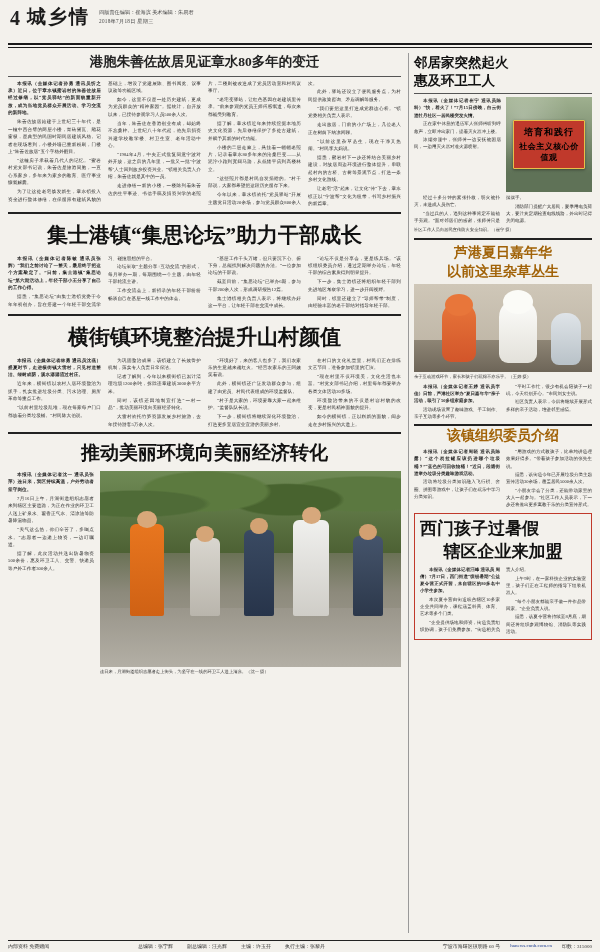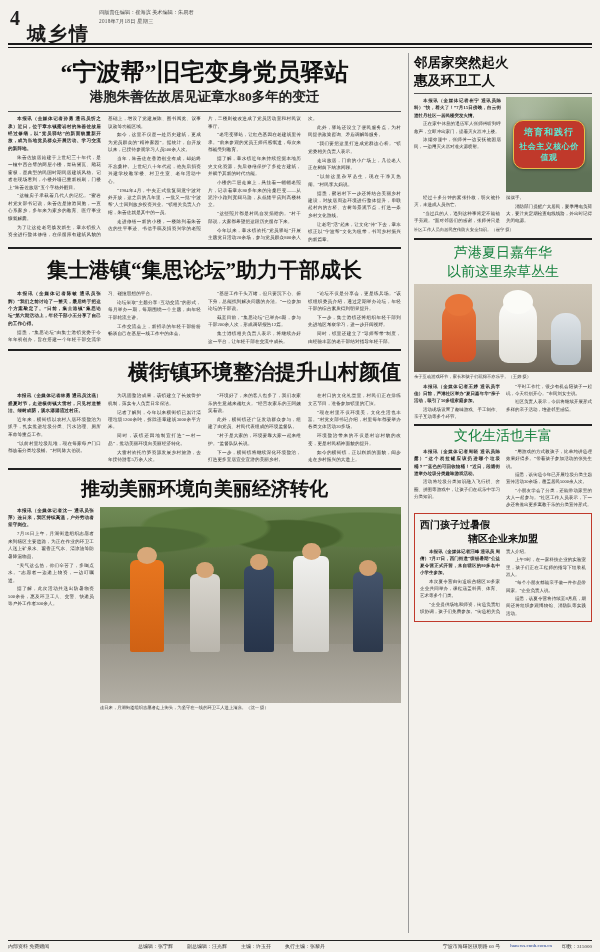--- a/index.html
+++ b/index.html
@@ -34,21 +34,21 @@
     margin-right: 7px;
     margin-top: 2px;
     font-family: "Liberation Serif", serif;
   }
   .section-title {
     font-size: 19px;
     font-weight: bold;
     color: #1a1a1a;
     letter-spacing: 2px;
     line-height: 1;
-    margin-top: 18px;
+    margin-top: 1px;
   }
   .masthead-meta {
     margin-left: 9px;
     margin-top: 2px;
     font-size: 5.2px;
     color: #444;
     line-height: 1.7;
   }
   .masthead-meta .row2 { letter-spacing: .3px; }
   .nameplate {
@@ -109,21 +109,21 @@
     font-size: 21px;
     font-weight: bold;
     text-align: center;
     color: #111;
     margin: 7px 0 6px 0;
     letter-spacing: 0px;
   }
   .headline-3 {
     font-size: 21px;
     font-weight: bold;
-    text-align: right;
+    text-align: center;
     color: #111;
     margin: 7px 0 6px 0;
   }
   .headline-4 {
     font-size: 19px;
     font-weight: bold;
     text-align: center;
     color: #111;
     margin: 6px 0 5px 0;
   }
@@ -157,22 +157,22 @@
   .r-headline {
     font-size: 13.5px;
     font-weight: bold;
     color: #111;
     line-height: 1.25;
     text-align: left;
     margin: 2px 0 1px 0;
   }
   .r-headline-c {
     font-size: 14px;
-    font-weight: normal;
-    color: #15803d;
+    font-weight: bold;
+    color: #a16207;
     line-height: 1.3;
     text-align: center;
     margin: 4px 0 3px 0;
   }
 
   
   .photo {
     position: relative;
     overflow: hidden;
     background: #8a8f86;
@@ -196,24 +196,24 @@
     position:absolute; inset:0;
     background:
       radial-gradient(circle at 20% 20%, rgba(255,255,255,.25), transparent 45%),
       linear-gradient(180deg,#9fb08f, #5f7257 80%);
   }
   .banner-photo .redboard {
     position: relative;
     width: 84%;
     background: #c0392b;
     border: 1.5px solid #e8c04a;
-    border-radius: 10px;
+    border-radius: 1px;
     padding: 5px 2px;
     text-align: center;
-    color: #5eead4;
+    color: #000000;
     box-shadow: 0 1px 3px rgba(0,0,0,.4);
   }
   .banner-photo .redboard .l1 {
     font-size: 9px; font-weight: bold; letter-spacing: 1px;
   }
   .banner-photo .redboard .l2 {
     font-size: 8px; font-weight: bold; letter-spacing: .5px; margin-top: 2px;
   }
 
   
@@ -285,21 +285,21 @@
   .street-photo .pE { right:6%; width:30px; height:80px; background:linear-gradient(180deg,#45546b,#2c384b); }
   .street-photo .pE:after{content:"";position:absolute;left:6px;top:-12px;width:18px;height:16px;border-radius:50%;background:#d2a071;}
 
   
   .red-box {
     border: 1.5px solid #c0392b;
     padding: 4px 5px;
     margin-top: 4px;
   }
   .red-box .rb-title {
-    font-size: 10px;
+    font-size: 17px;
     font-weight: bold;
     color: #111;
     line-height: 1.3;
     text-align: left;
     margin-bottom: 3px;
   }
 
   
   .footer {
     position: absolute;
@@ -330,21 +330,20 @@
     </div>
   </div>
   <div class="rule-top"></div>
   <div class="rule-top2"></div>
 
   <div class="body-wrap">
 
     <div class="left-col">
 
       <div>
-        <div class="headline-main">“宁波帮”旧宅变身党员驿站</div>
         <div class="subhead-main">港胞朱善佐故居见证章水80多年的变迁</div>
         <div class="hr-thin"></div>
         <div class="cols c4">
           <p class="lead">本报讯（全媒体记者孙勇 通讯员忻之承）近日，位于章水镇蜜岩村的朱善佐故居经过修缮，以“党员驿站”的新面貌重新开放，成为当地党员群众开展活动、学习交流的新阵地。</p>
           <p>朱善佐故居始建于上世纪三十年代，是一幢中西合璧的两层小楼，青砖黛瓦、雕花窗棂，是典型的民国时期民居建筑风格。记者在现场看到，小楼外墙已重新粉刷，门楼上“朱善佐故居”五个字格外醒目。</p>
           <p>“这幢房子承载着几代人的记忆。”蜜岩村党支部书记说，朱善佐是旅港同胞，一直心系家乡，多年来为家乡的教育、医疗事业慷慨解囊。</p>
           <p>为了让这处老宅焕发新生，章水镇投入资金进行整体修缮，在保留原有建筑风貌的基础上，增设了党建展陈、图书阅览、议事议政等功能区域。</p>
           <p>如今，这里不仅是一处历史建筑，更成为党员群众的“精神家园”。据统计，自开放以来，已接待参观学习人员500余人次。</p>
           <p>当年，朱善佐在香港创业有成，却始终不忘桑梓。上世纪八十年代起，他先后捐资兴建学校教学楼、村卫生室、老年活动中心。</p>
           <p>“1984年4月，中央正式批复同意宁波对外开放，这之后的几年里，一批又一批‘宁波帮’人士回到故乡投资兴业。”镇相关负责人介绍，朱善佐就是其中的一员。</p>
@@ -482,21 +481,21 @@
           <p class="lead">本报讯（全媒体记者王婷 通讯员李佳）日前，芦港社区举办“夏日嘉年华”亲子活动，吸引了50多组家庭参加。</p>
           <p>活动现场设置了趣味游戏、手工制作、亲子互动等多个环节。</p>
           <p>“平时工作忙，很少有机会陪孩子一起玩，今天特别开心。”市民刘女士说。</p>
           <p>社区负责人表示，今后将继续开展形式多样的亲子活动，增进邻里感情。</p>
         </div>
       </div>
 
       <div class="hr-thick"></div>
 
       <div>
-        <div class="r-headline-c" style="margin-top:-2px;">文化生活也丰富</div>
+        <div class="r-headline-c" style="margin-top:-2px;">该镇组织委员介绍</div>
         <div class="rcols" style="column-count:2; column-gap:6px;">
           <p class="lead">本报讯（全媒体记者周晓 通讯员陈露）“这个易拉罐应该扔进哪个垃圾桶？”“蓝色的可回收物桶！”近日，段塘街道举办垃圾分类趣味游戏活动。</p>
           <p>活动将垃圾分类知识融入飞行棋、套圈、拼图等游戏中，让孩子们在玩乐中学习分类知识。</p>
           <p>“用游戏的方式教孩子，比单纯讲道理效果好得多。”带着孩子参加活动的张先生说。</p>
           <p>据悉，该街道今年已开展垃圾分类主题宣传活动30余场，覆盖居民5000余人次。</p>
           <p>“小朋友学会了分类，还能带动家里的大人一起参与。”社区工作人员表示，下一步还将推出更多寓教于乐的分类宣传形式。</p>
         </div>
       </div>
 
       <div class="red-box">

